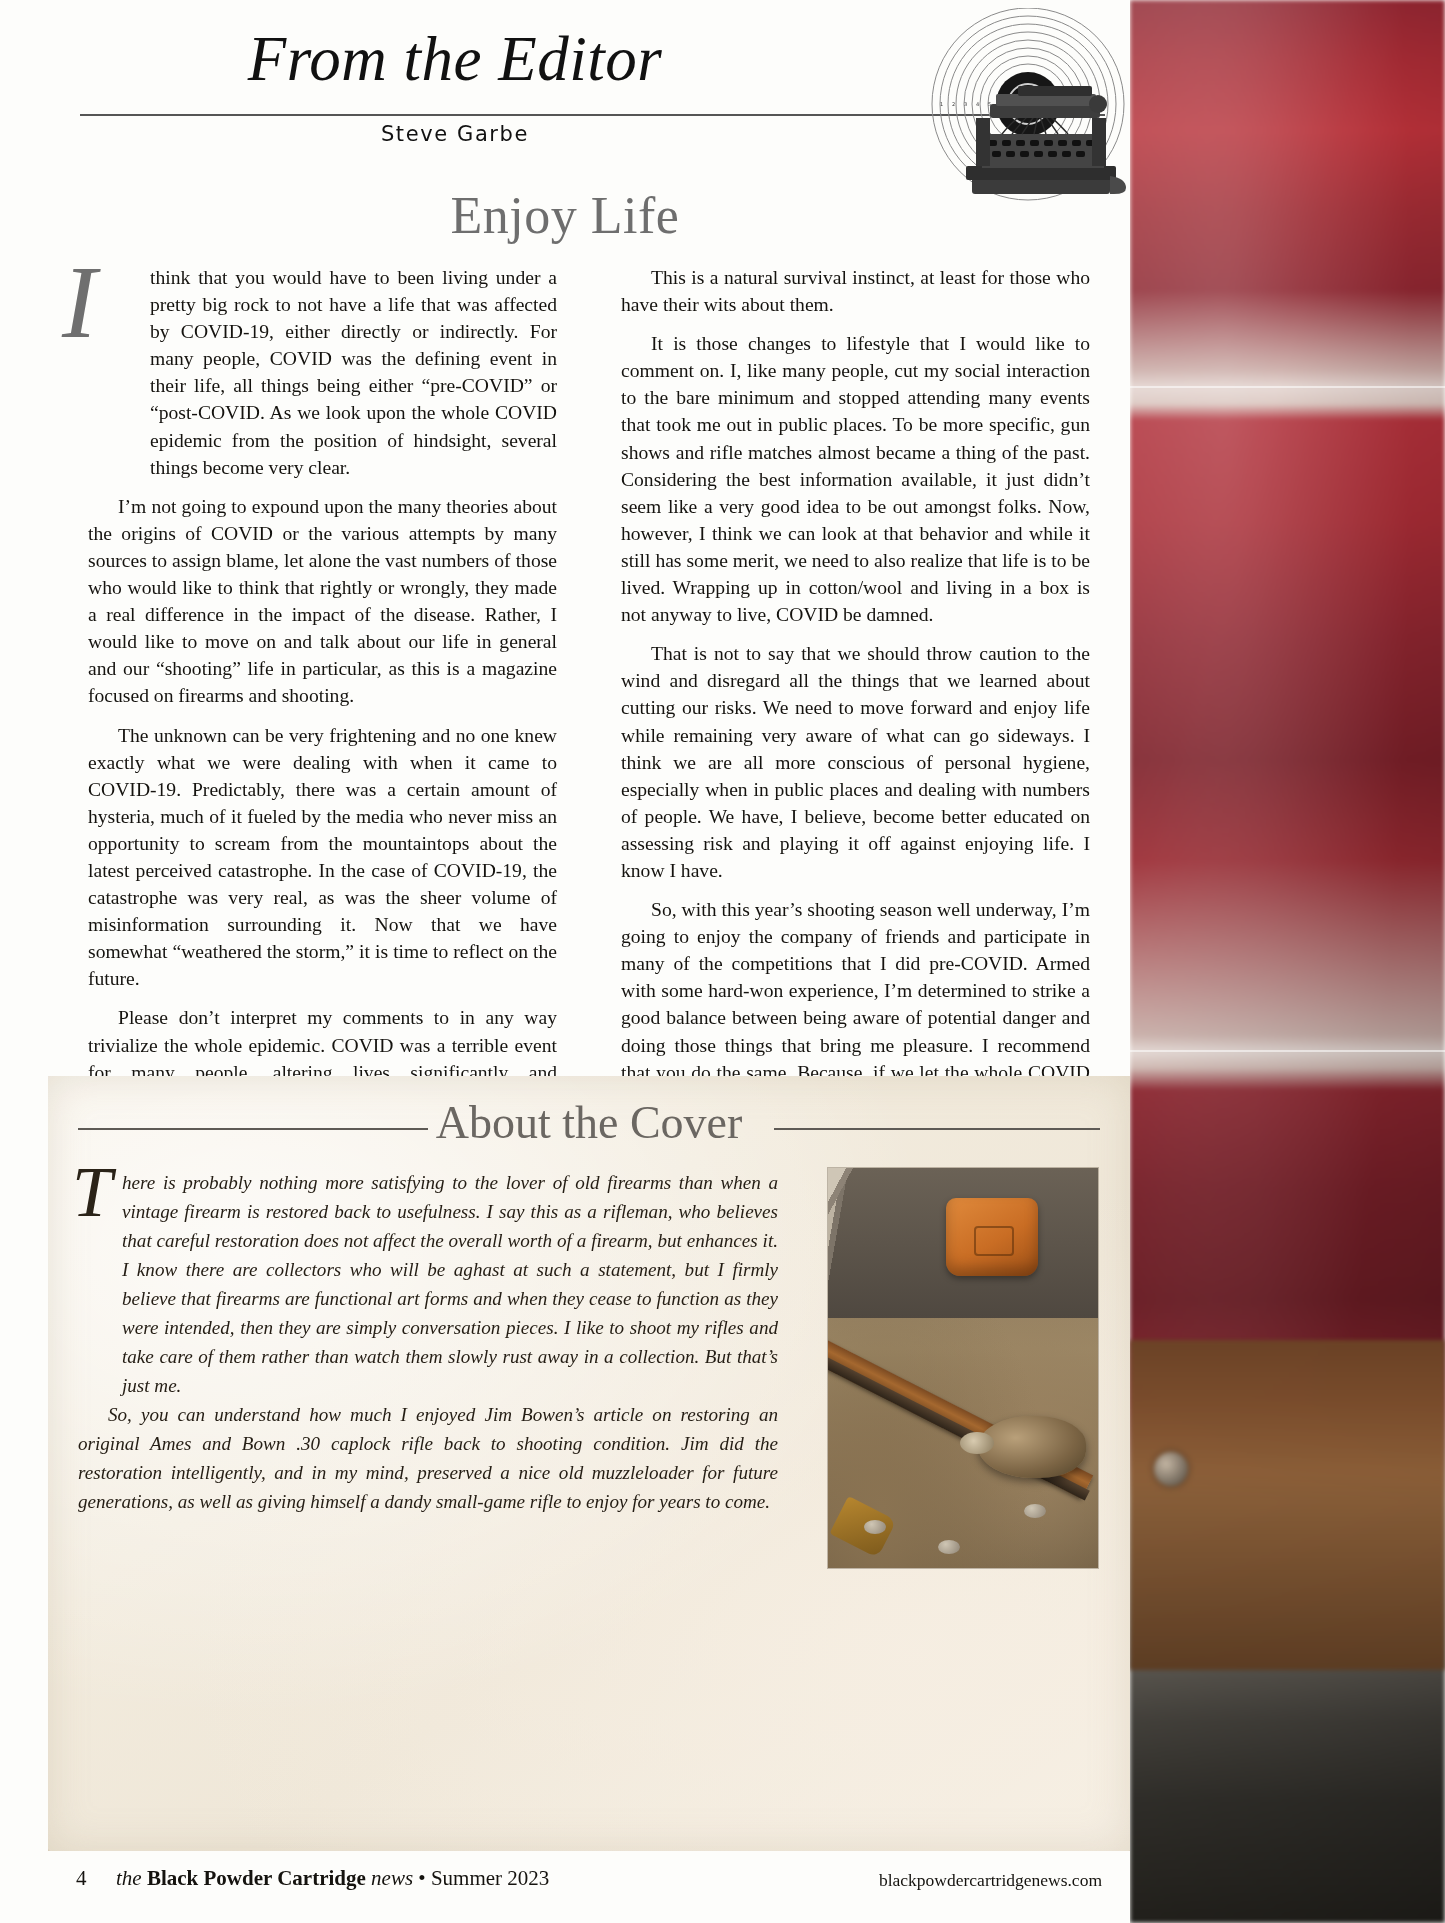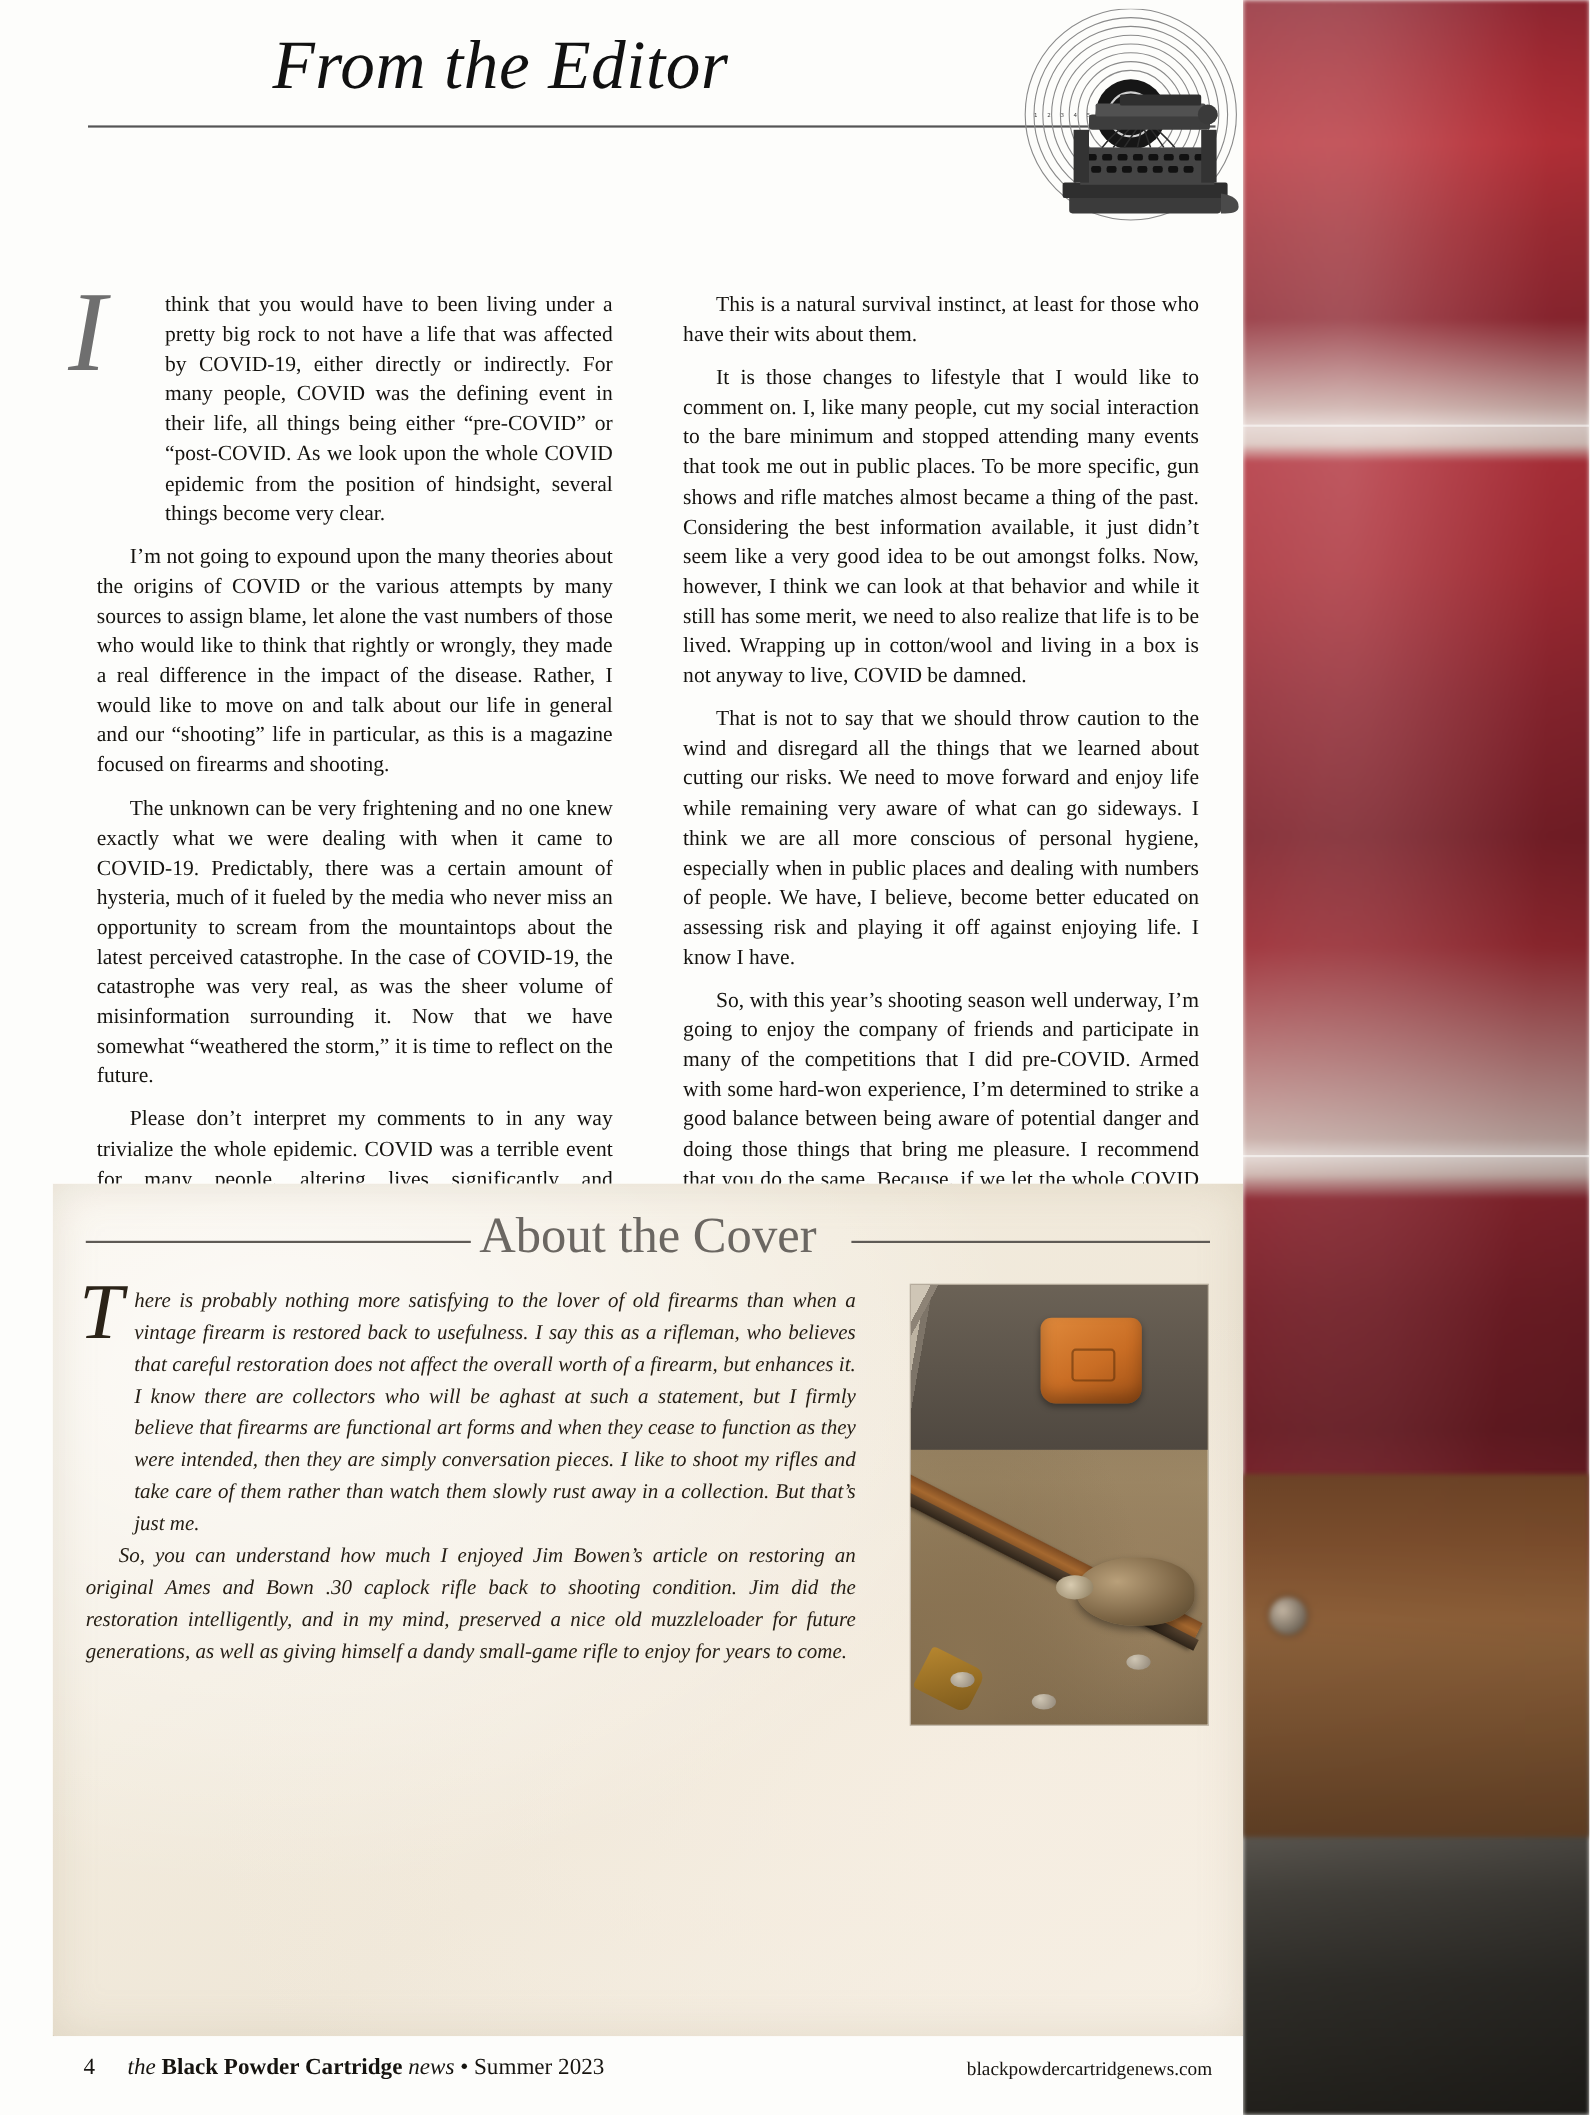--- a/index.html
+++ b/index.html
@@ -228,20 +228,21 @@
   <div class="edge-strip">
     <div class="flag-photo"></div>
     <div class="strip-line" style="top:386px;width:315px;"></div>
     <div class="strip-line" style="top:1050px;width:315px;"></div>
     <div class="stock-band"></div>
   </div>
 
   <div class="hdr">
     <div class="hdr-title">From the Editor</div>
     <div class="hdr-rule"></div>
+    <div class="hdr-byline">Steve Garbe</div>
   </div>
 
   <div class="tw-wrap">
     <svg width="210" height="210" viewBox="0 0 210 210" aria-hidden="true">
       <g stroke="#8a8a8a" fill="none" stroke-width="1">
         <circle cx="98" cy="96" r="96"></circle>
           <circle cx="98" cy="96" r="88"></circle>
         <circle cx="98" cy="96" r="80"></circle>
           <circle cx="98" cy="96" r="72"></circle>
         <circle cx="98" cy="96" r="64"></circle>
@@ -298,20 +299,21 @@
         <rect x="60" y="96" width="110" height="14" rx="3" fill="#3d3d3d"></rect>
         <rect x="66" y="86" width="100" height="12" rx="2" fill="#515151"></rect>
         <rect x="88" y="78" width="74" height="10" rx="2" fill="#2f2f2f"></rect>
         <circle cx="168" cy="96" r="9" fill="#3a3a3a"></circle>
         <rect x="46" y="110" width="14" height="48" fill="#333"></rect>
         <rect x="162" y="110" width="14" height="48" fill="#333"></rect>
       </g>
     </svg>
   </div>
 
+  <div class="art-title">Enjoy Life</div>
 
   <div class="cols">
     <div class="col left">
       <div class="dropcap-holder">
         <span class="dropcap">I</span>
         <p class="first">think that you would have to been living under a pretty big rock to not have a life that was affected by COVID-19, either directly or indirectly. For many people, COVID was the defining event in their life, all things being either “pre-COVID” or “post-COVID. As we look upon the whole COVID epidemic from the position of hindsight, several things become very clear.</p>
       </div>
       <p>I’m not going to expound upon the many theories about the origins of COVID or the various attempts by many sources to assign blame, let alone the vast numbers of those who would like to think that rightly or wrongly, they made a real difference in the impact of the disease. Rather, I would like to move on and talk about our life in general and our “shooting” life in particular, as this is a magazine focused on firearms and shooting.</p>
       <p>The unknown can be very frightening and no one knew exactly what we were dealing with when it came to COVID-19. Predictably, there was a certain amount of hysteria, much of it fueled by the media who never miss an opportunity to scream from the mountaintops about the latest perceived catastrophe. In the case of COVID-19, the catastrophe was very real, as was the sheer volume of misinformation surrounding it. Now that we have somewhat “weathered the storm,” it is time to reflect on the future.</p>
       <p>Please don’t interpret my comments to in any way trivialize the whole epidemic. COVID was a terrible event for many people, altering lives significantly and permanently. There is no way that we will ever return to the identical life that we had prior to the epidemic, even if we were lucky enough to not be affected. We are all now on the lookout for the next disease to come our way and have made changes to our lifestyle that we believe will help fend off a similar threat.</p>

